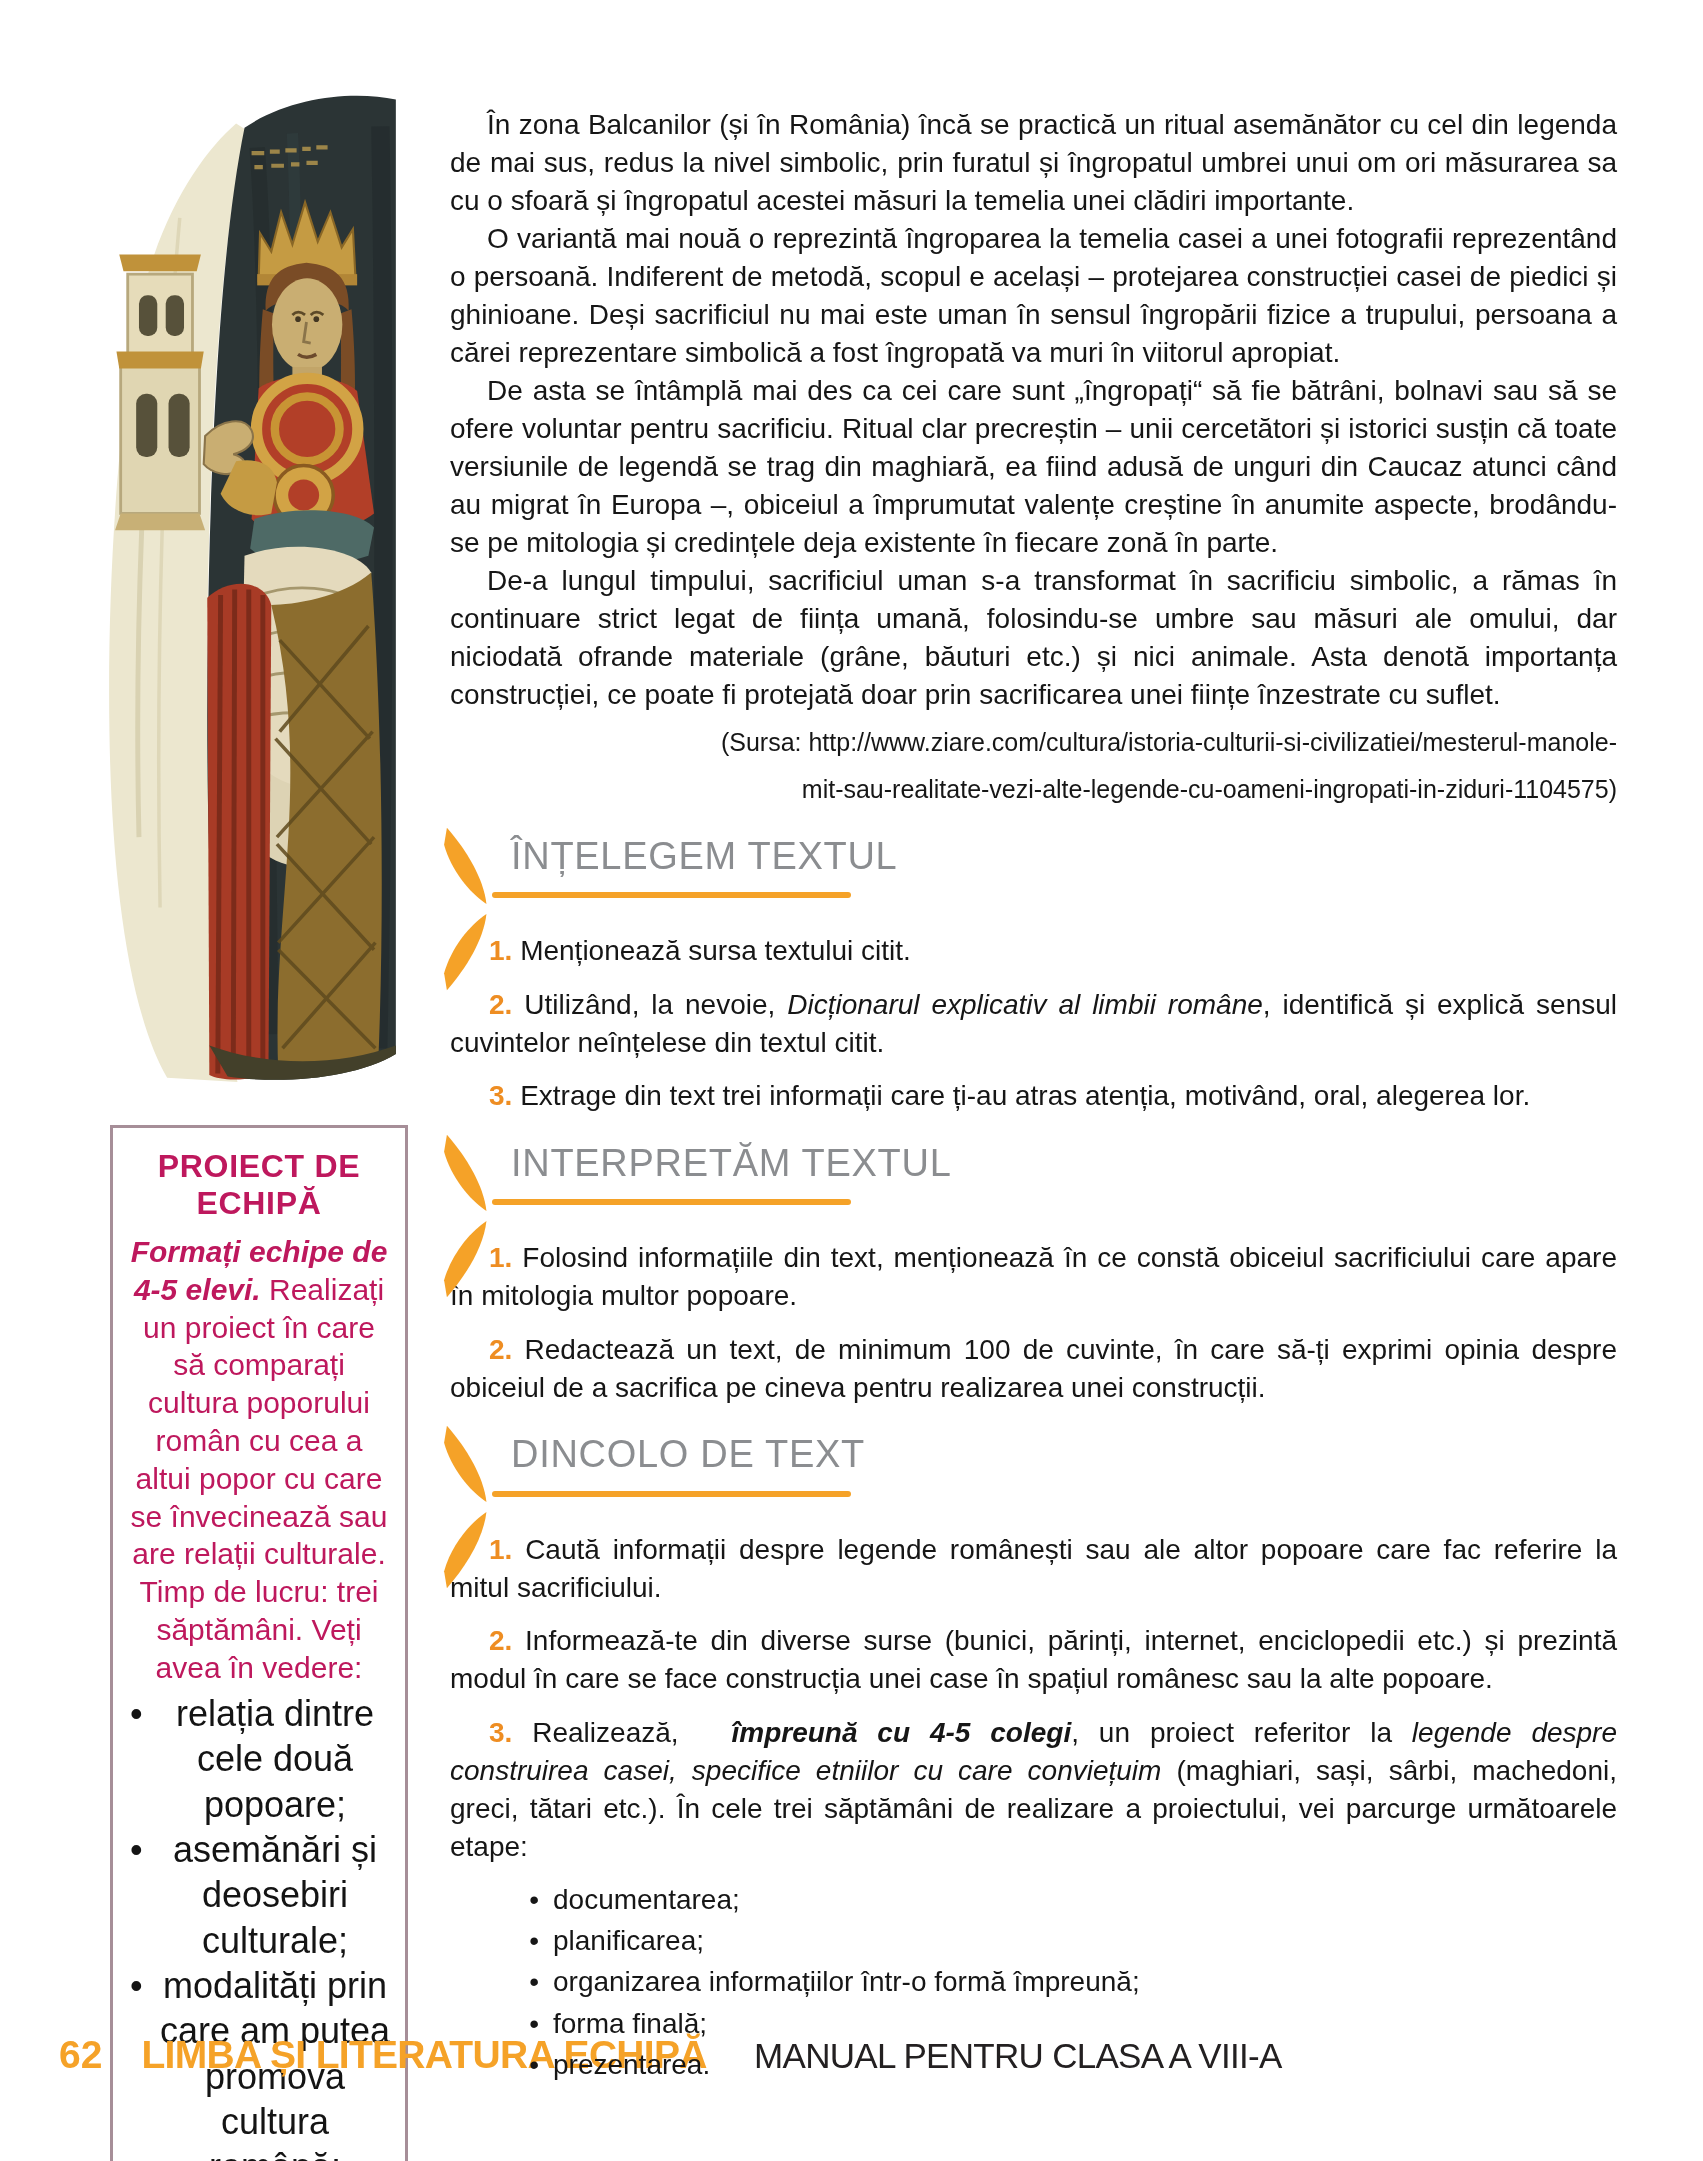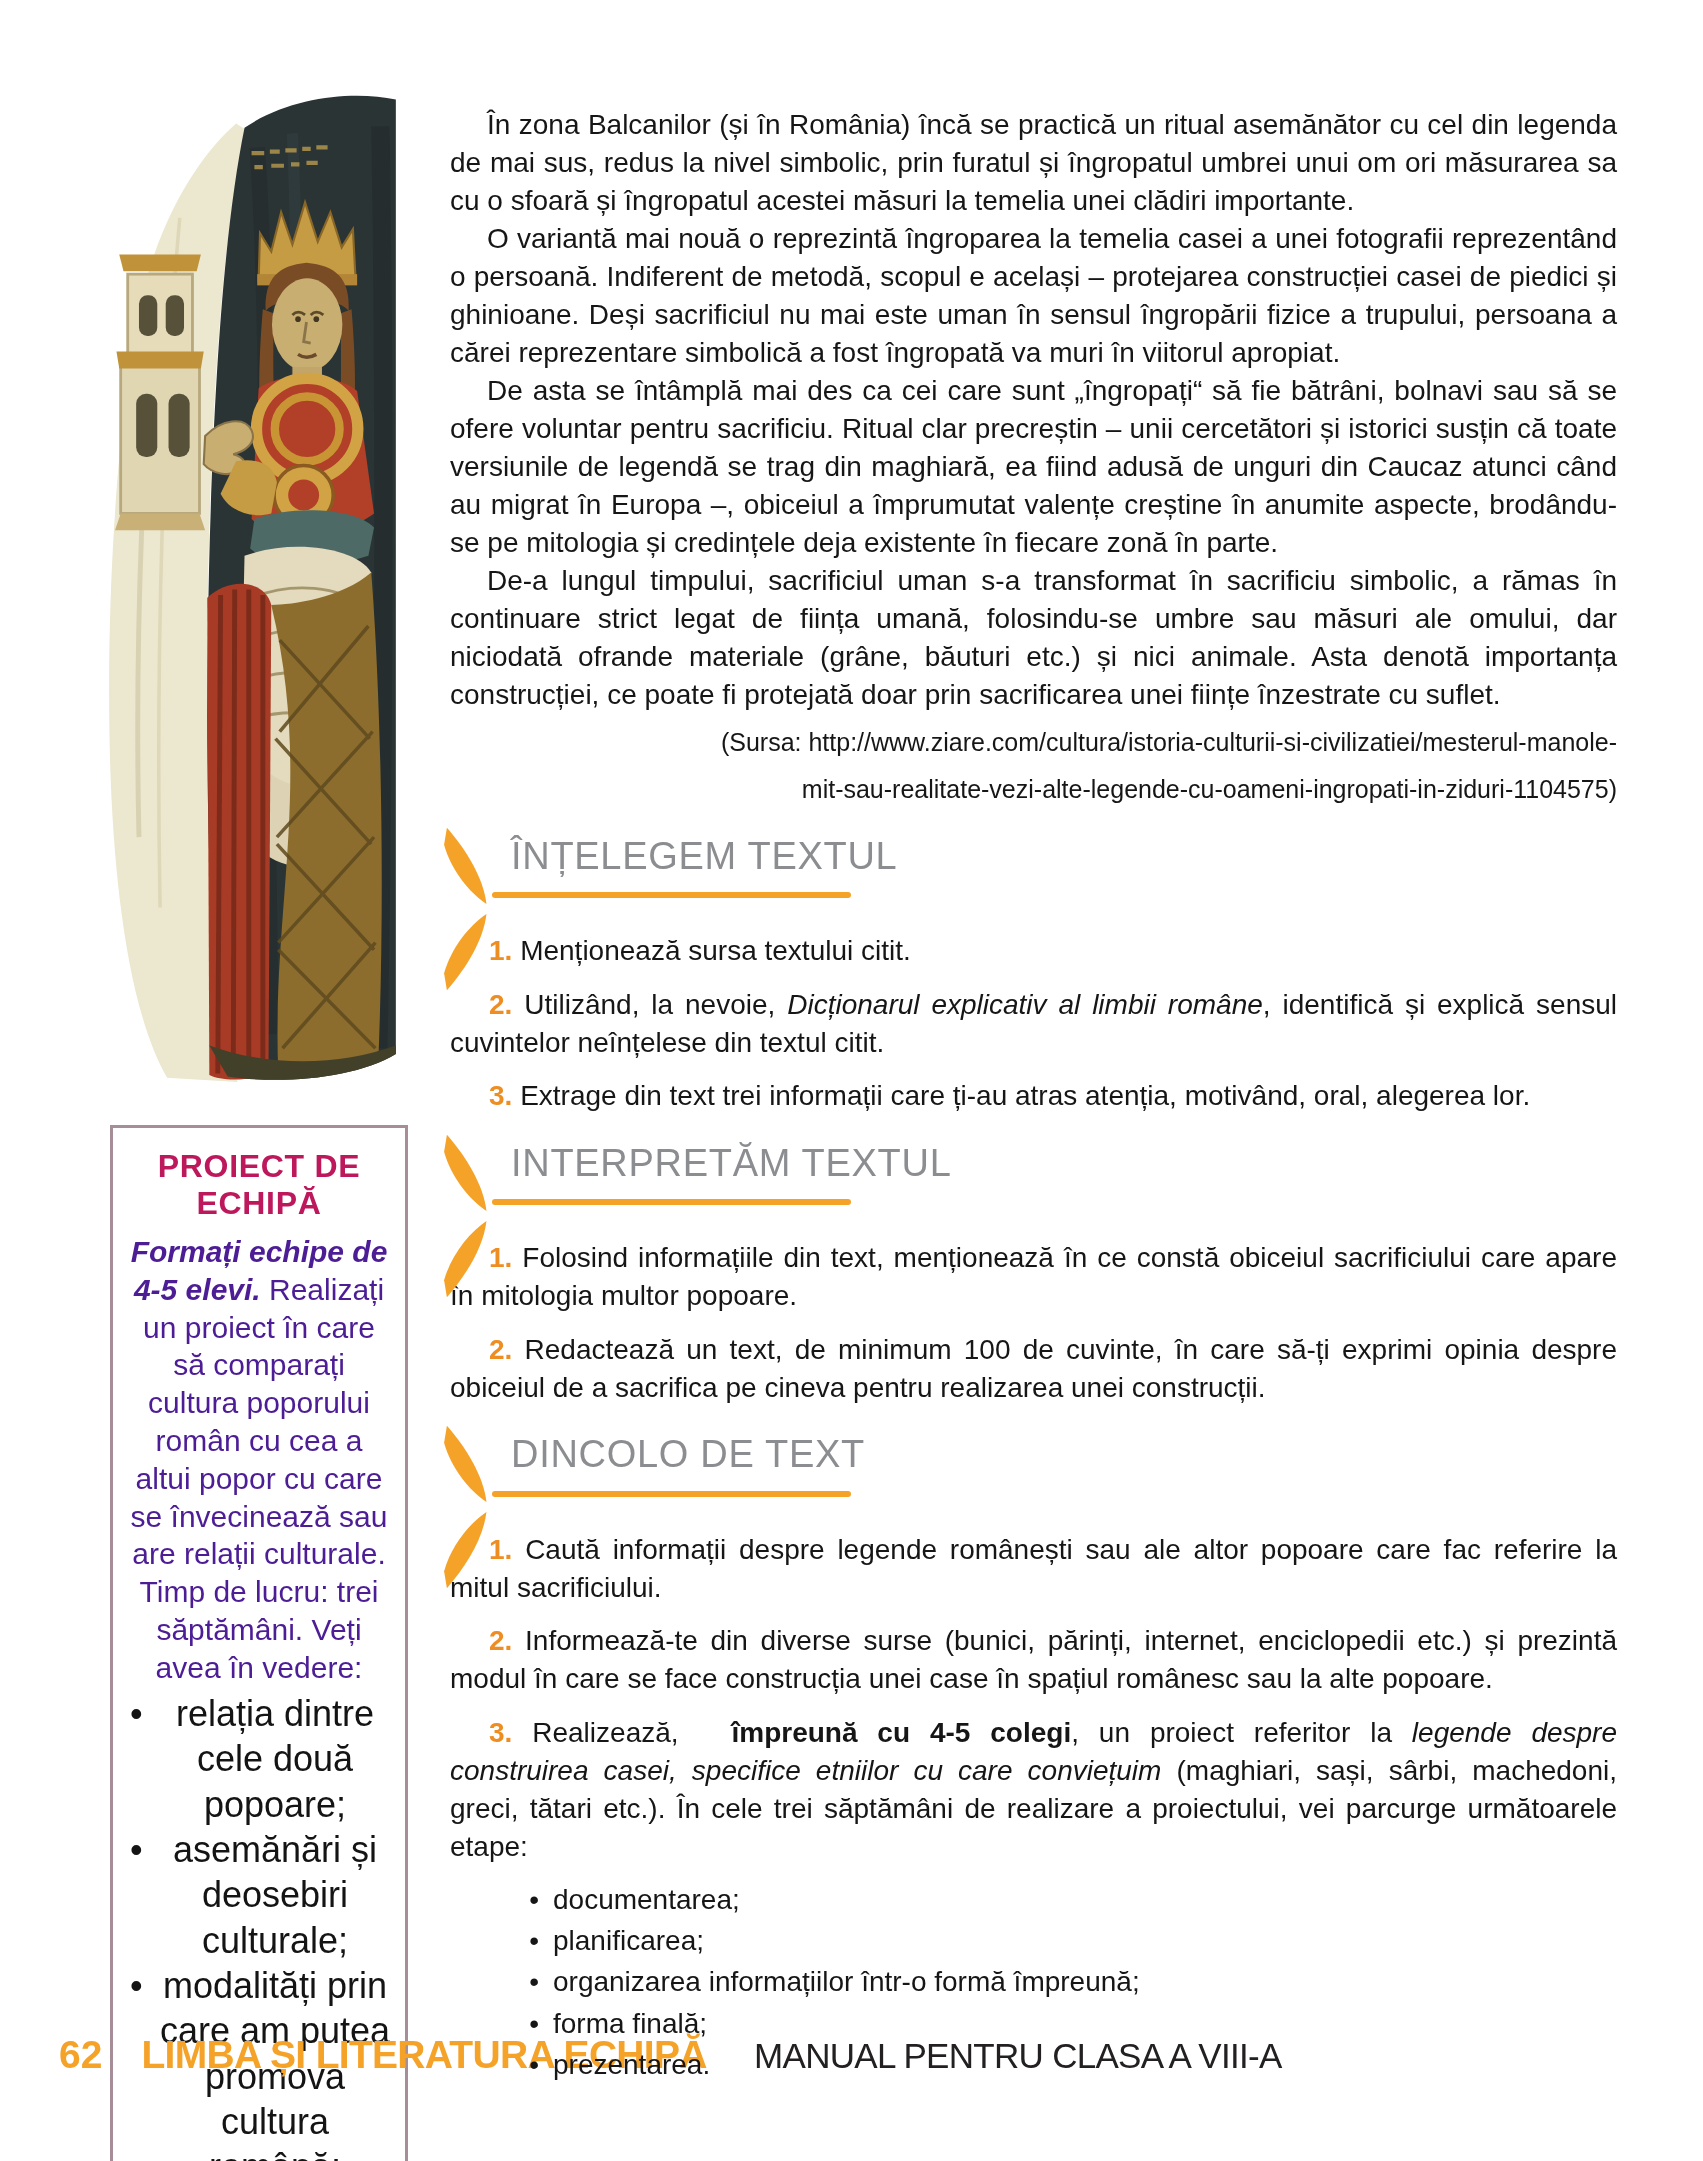--- a/index.html
+++ b/index.html
@@ -8,21 +8,21 @@
   .page{position:absolute;inset:0;overflow:hidden;}
 
   
   .artwork{position:absolute;left:60px;top:63px;width:336px;height:1031px;}
 
   
   .sidebar-box{position:absolute;left:110px;top:1125px;width:298px;box-sizing:border-box;
                border:3.5px solid #a68e98;background:#fff;padding:17px 12.7px 20px;}
   .box-title{color:#be185d;font-size:32px;font-weight:700;text-align:center;
              letter-spacing:0.7px;margin:2.8px 0 11.3px;}
-  .box-text{font-size:30px;line-height:1.26;text-align:center;color:#4c1d95;margin:0 0 4.2px;}
+  .box-text{font-size:30px;line-height:1.26;text-align:center;color:#be185d;margin:0 0 4.2px;}
   .box-text .bi{font-weight:700;font-style:italic;}
   .box-bullets{list-style:none;margin:0;padding:0;}
   .box-bullets li{position:relative;text-align:center;font-size:36px;line-height:1.26;
                   padding-left:32px;color:#141414;}
   .box-bullets li::before{content:"•";position:absolute;left:4.2px;top:0;}
 
   
   .main{position:absolute;left:450px;top:106px;width:1167px;}
   .body-par{font-size:28px;line-height:38px;text-align:justify;text-indent:37px;
             margin:0;color:#161616;}
@@ -33,21 +33,21 @@
   .chev{position:absolute;left:-12.7px;top:-11.3px;width:65px;height:168px;z-index:2;}
   .sec-title{position:absolute;left:61px;top:-1.4px;font-size:38px;color:#8b8d90;
              letter-spacing:0.7px;font-weight:400;white-space:nowrap;}
   .sec-rule{position:absolute;left:42px;top:56px;width:359px;height:6.3px;
             background:#f5a228;border-radius:3.5px;}
   .items{position:relative;z-index:1;}
   .item{font-size:28px;line-height:38px;text-align:justify;text-indent:39px;
         margin:0 0 15.5px;color:#161616;}
   .item .num{color:#ee8d22;font-weight:700;}
   .item .it{font-style:italic;}
-  .item .bi{font-weight:700;margin-left:33px;}
+  .item .bi{font-style:italic;font-weight:700;margin-left:33px;}
   .mbullets{margin:1.4px 0 0 75px;}
   .mbullet{position:relative;font-size:28px;line-height:37px;margin:0 0 4.2px;
            padding-left:28px;color:#161616;}
   .mbullet::before{content:"•";position:absolute;left:4.2px;top:0;}
 
   
   .footer{position:absolute;left:59px;top:2033px;display:flex;align-items:baseline;}
   .pagenum{color:#f5a228;font-size:39px;font-weight:700;margin-right:39px;}
   .ftitle{color:#f5a228;font-size:39px;font-weight:700;letter-spacing:-0.7px;margin-right:18.3px;}
   .fsub{color:#232021;font-size:35px;font-weight:400;letter-spacing:-0.7px;margin-left:29px;}

